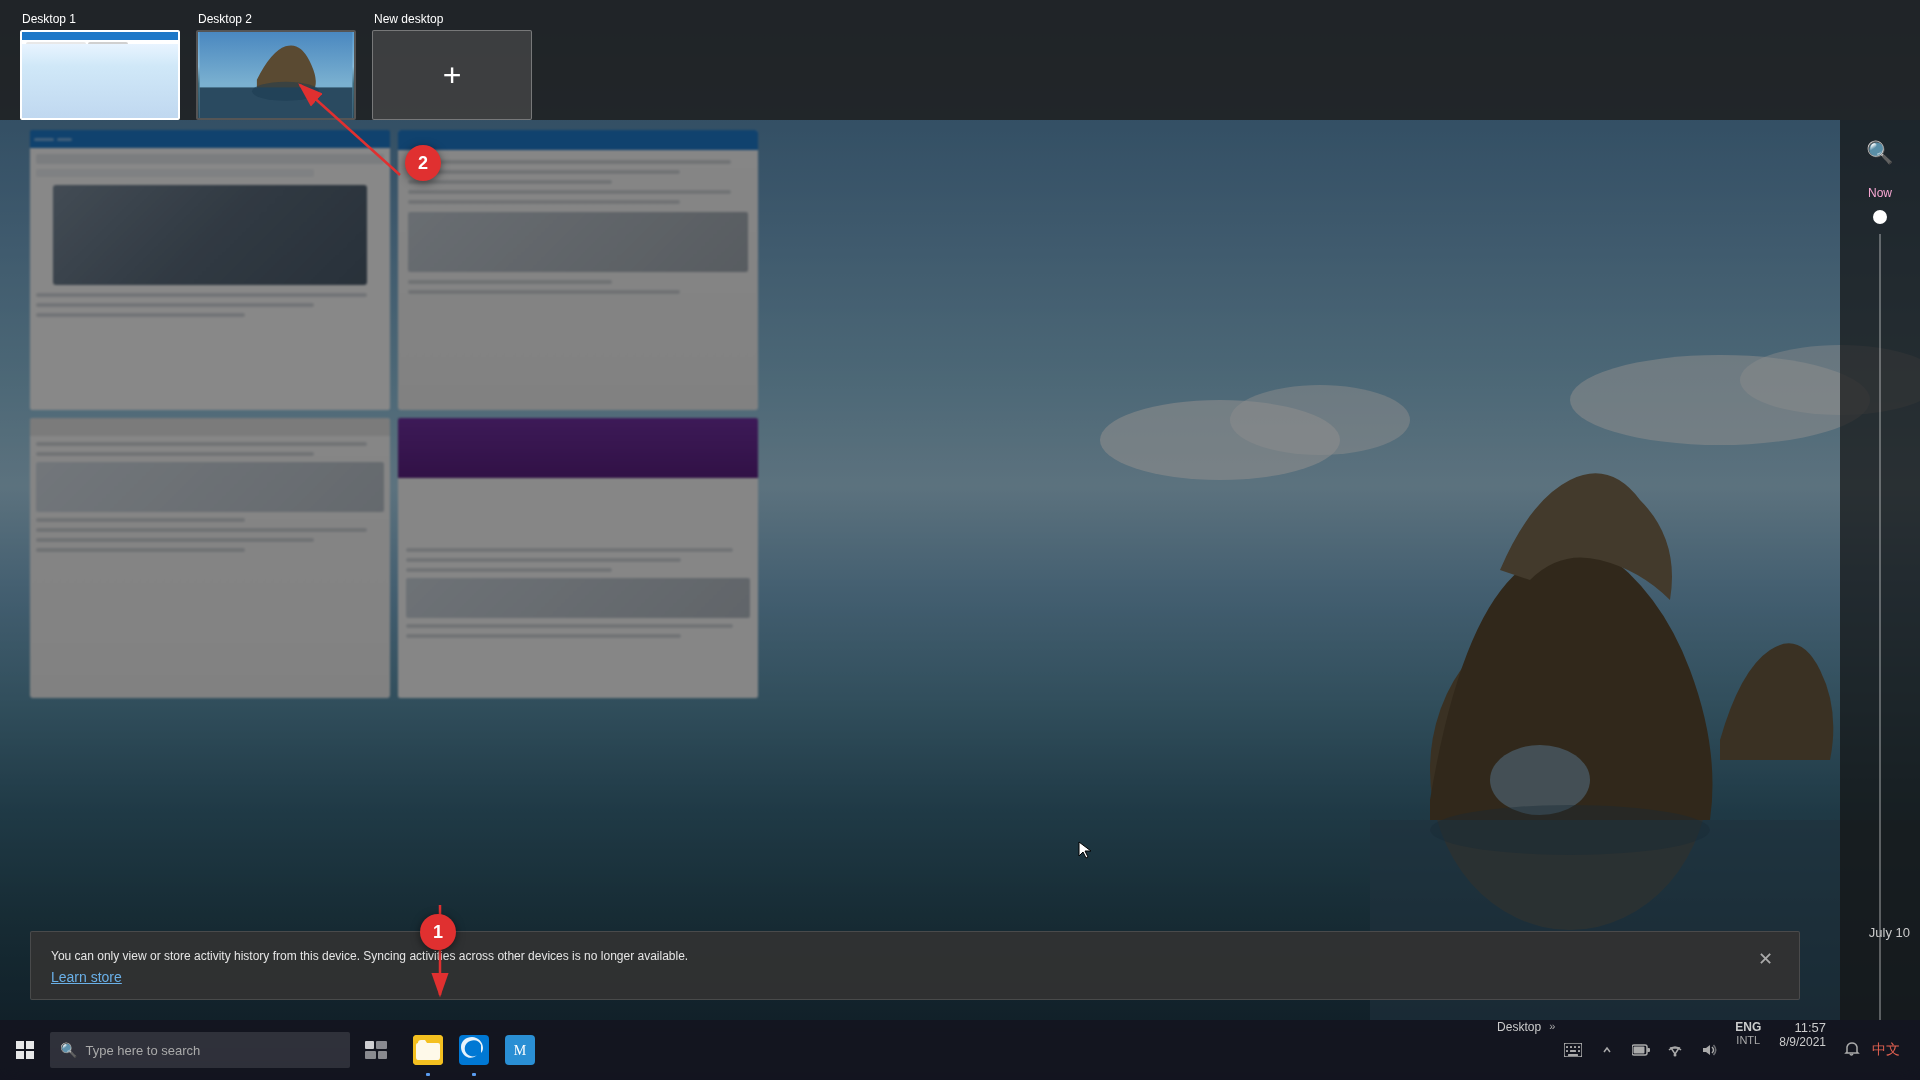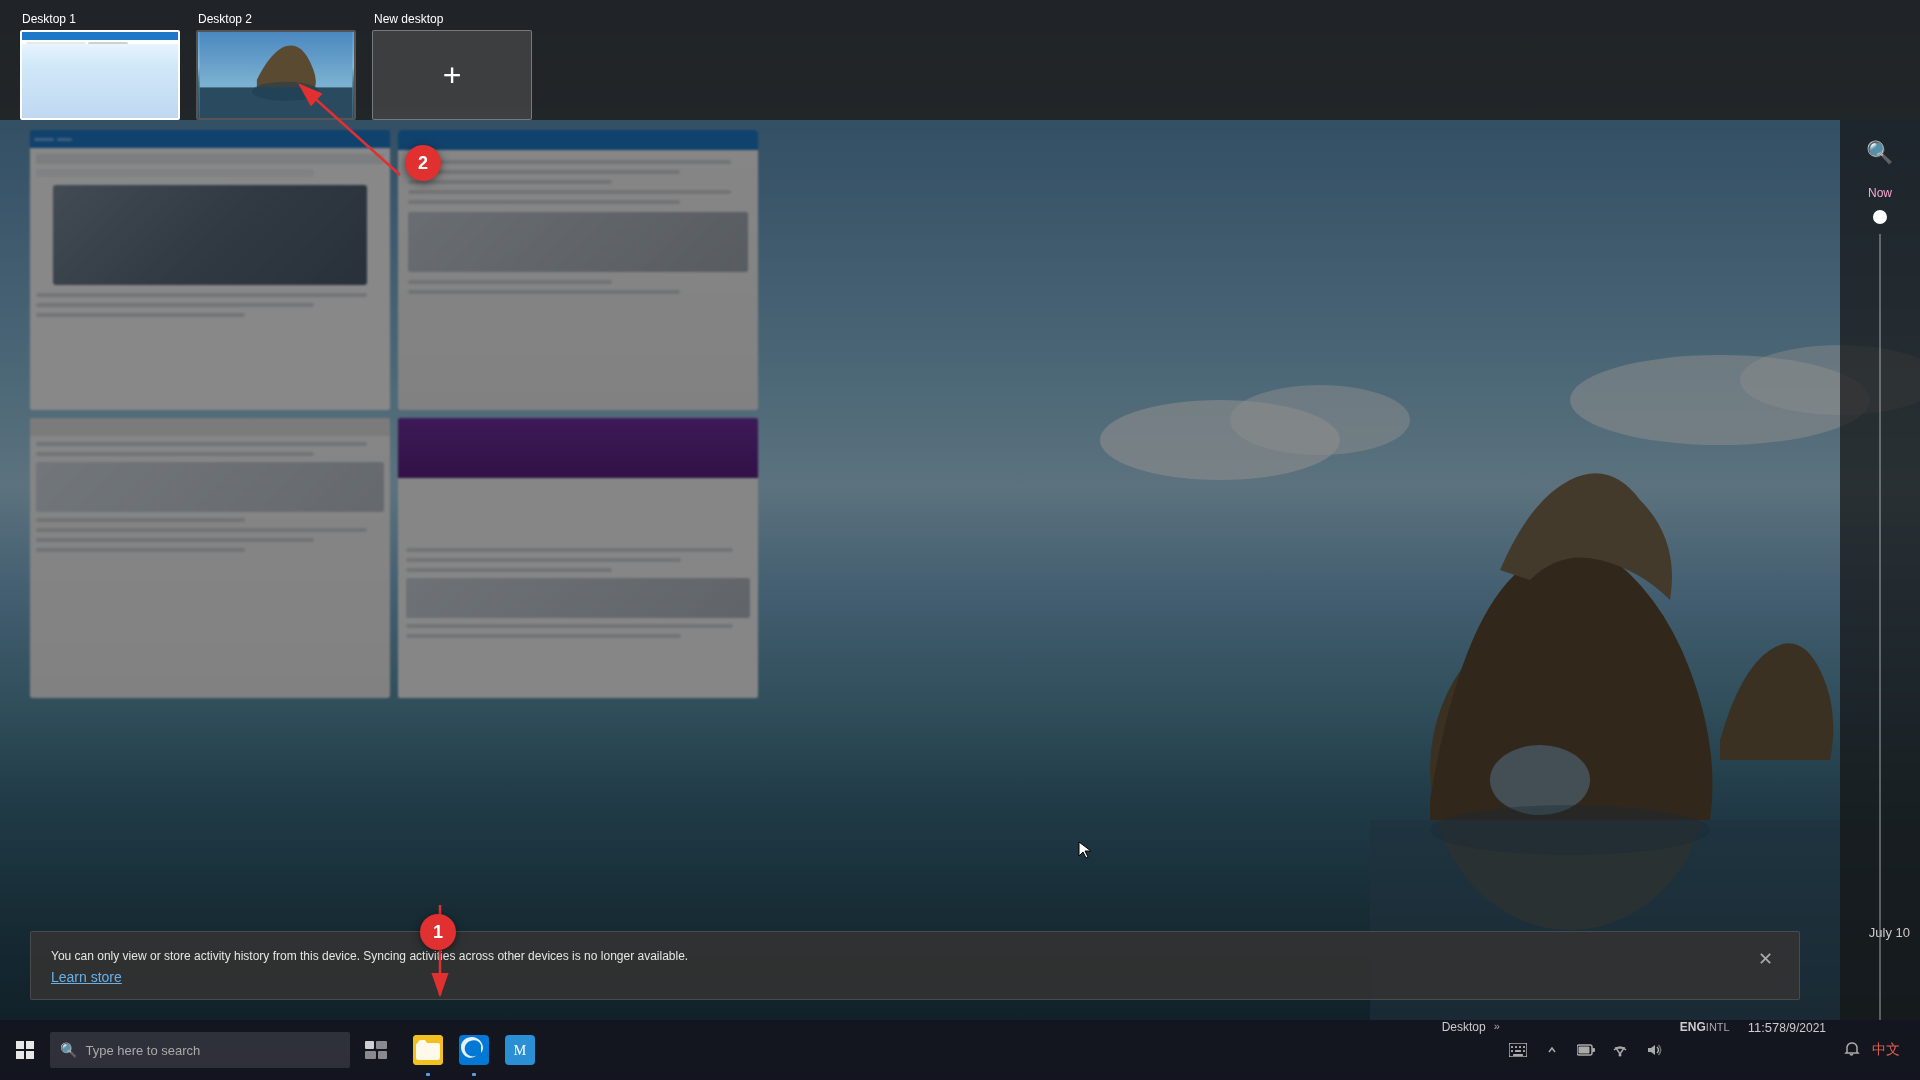--- a/index.html
+++ b/index.html
@@ -417,40 +417,40 @@
       display: flex;
       align-items: center;
       justify-content: center;
       cursor: pointer;
       color: #ccc;
       font-size: 16px;
     }
 
     .taskbar-lang {
       display: flex;
-      flex-direction: row;
+      flex-direction: column;
       align-items: center;
       padding: 0 8px;
       cursor: pointer;
     }
 
     .taskbar-lang-line1 {
       color: #ccc;
       font-size: 12px;
       font-weight: 600;
     }
 
     .taskbar-lang-line2 {
       color: #aaa;
       font-size: 11px;
     }
 
     .taskbar-clock {
       display: flex;
-      flex-direction: row;
+      flex-direction: column;
       align-items: flex-end;
       padding: 0 8px;
       cursor: pointer;
     }
 
     .taskbar-time {
       color: #ccc;
       font-size: 13px;
     }
 

